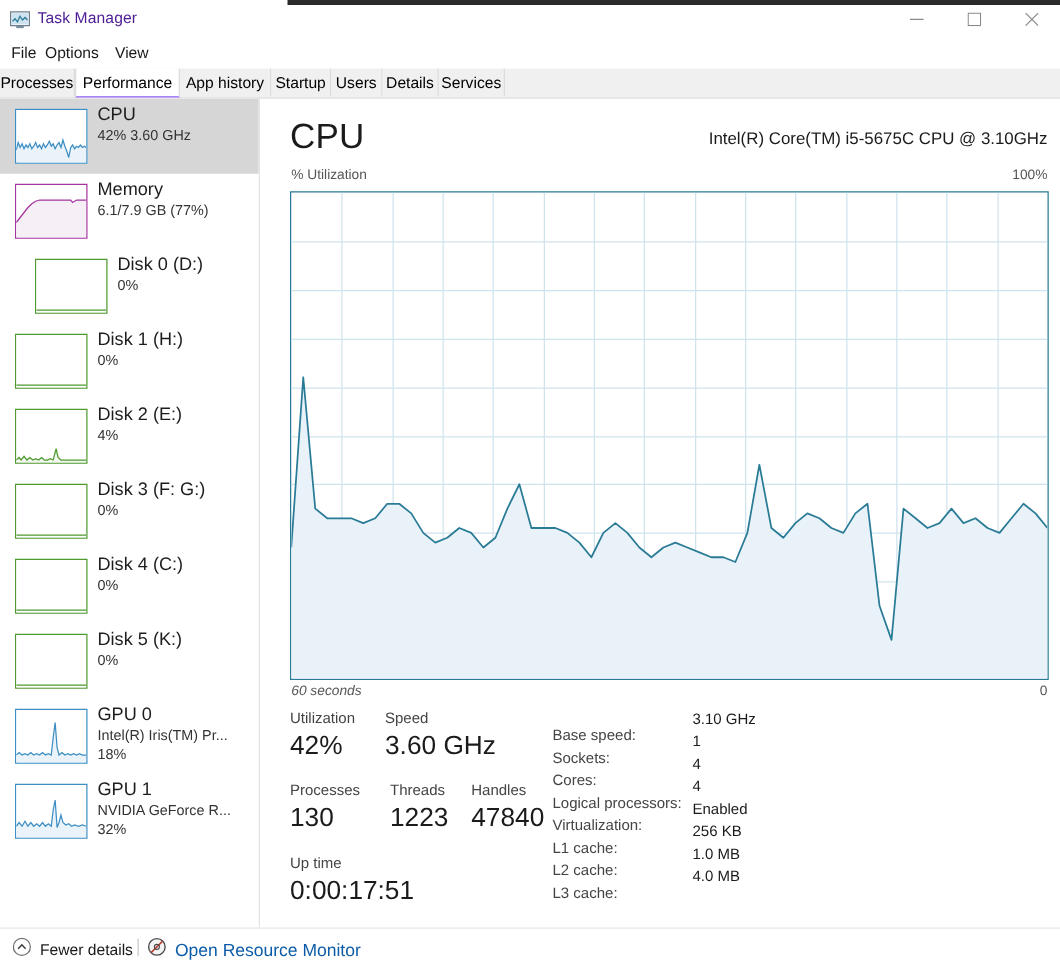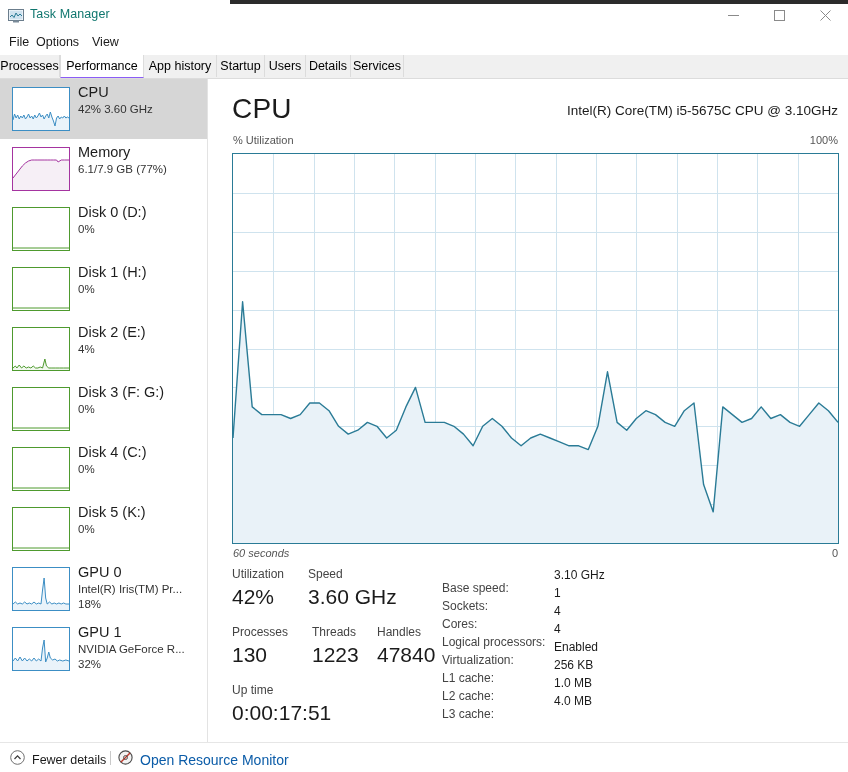--- a/index.html
+++ b/index.html
@@ -19,21 +19,21 @@
     background:#ffffff;
   }
   .titlebar .tb-darkstrip{
     position:absolute;left:230px;top:0;width:618px;height:4px;background:#2b2b2b;
   }
   .tb-icon{
     position:absolute;left:8px;top:8px;width:16px;height:16px;
   }
   .tb-title{
     position:absolute;left:30px;top:7px;
-    font-size:12.5px;color:#0f766e;letter-spacing:.1px;
+    font-size:12.5px;color:#4c1d95;letter-spacing:.1px;
   }
   .wbtn{
     position:absolute;top:0;width:46px;height:31px;
     display:flex;align-items:center;justify-content:center;
   }
   .wbtn svg{display:block;}
   #btn-min{right:92px;}
   #btn-max{right:46px;}
   #btn-close{right:0px;}
 
@@ -225,21 +225,21 @@
           <rect x="0" y="0" width="72" height="42" fill="#ffffff"></rect>
           <polygon points="0,42 0,30 4,26 8,22 12,18 16,15 20,13 24,12 28,12 32,12 36,12 40,12 44,12 48,12 52,12 56,12 58,14 62,12 66,12 72,12 72,42" fill="#f6eff6"></polygon>
           <polyline points="0,30 4,26 8,22 12,18 16,15 20,13 24,12 28,12 32,12 36,12 40,12 44,12 48,12 52,12 56,12 58,14 62,12 66,12 72,12" fill="none" stroke="#a534a0" stroke-width="1" vector-effect="non-scaling-stroke"></polyline>
         </svg>
       </div>
       <div class="side-texts">
         <div class="side-title">Memory</div>
         <div class="side-sub">6.1/7.9 GB (77%)</div>
       </div>
     </div>
-    <div class="side-item" style="top: 120px;">
+    <div class="side-item" style="top: 120px; margin-left: 16px;">
       <div class="thumb" style="border: 1px solid rgb(78, 154, 46);">
         <svg viewBox="0 0 72 42" preserveAspectRatio="none">
           <rect x="0" y="0" width="72" height="42" fill="#ffffff"></rect>
           <polygon points="0,42 0,40 72,40 72,42" fill="#ffffff"></polygon>
           <polyline points="0,40 72,40" fill="none" stroke="#4e9a2e" stroke-width="1" vector-effect="non-scaling-stroke"></polyline>
         </svg>
       </div>
       <div class="side-texts">
         <div class="side-title">Disk 0 (D:)</div>
         <div class="side-sub">0%</div>

